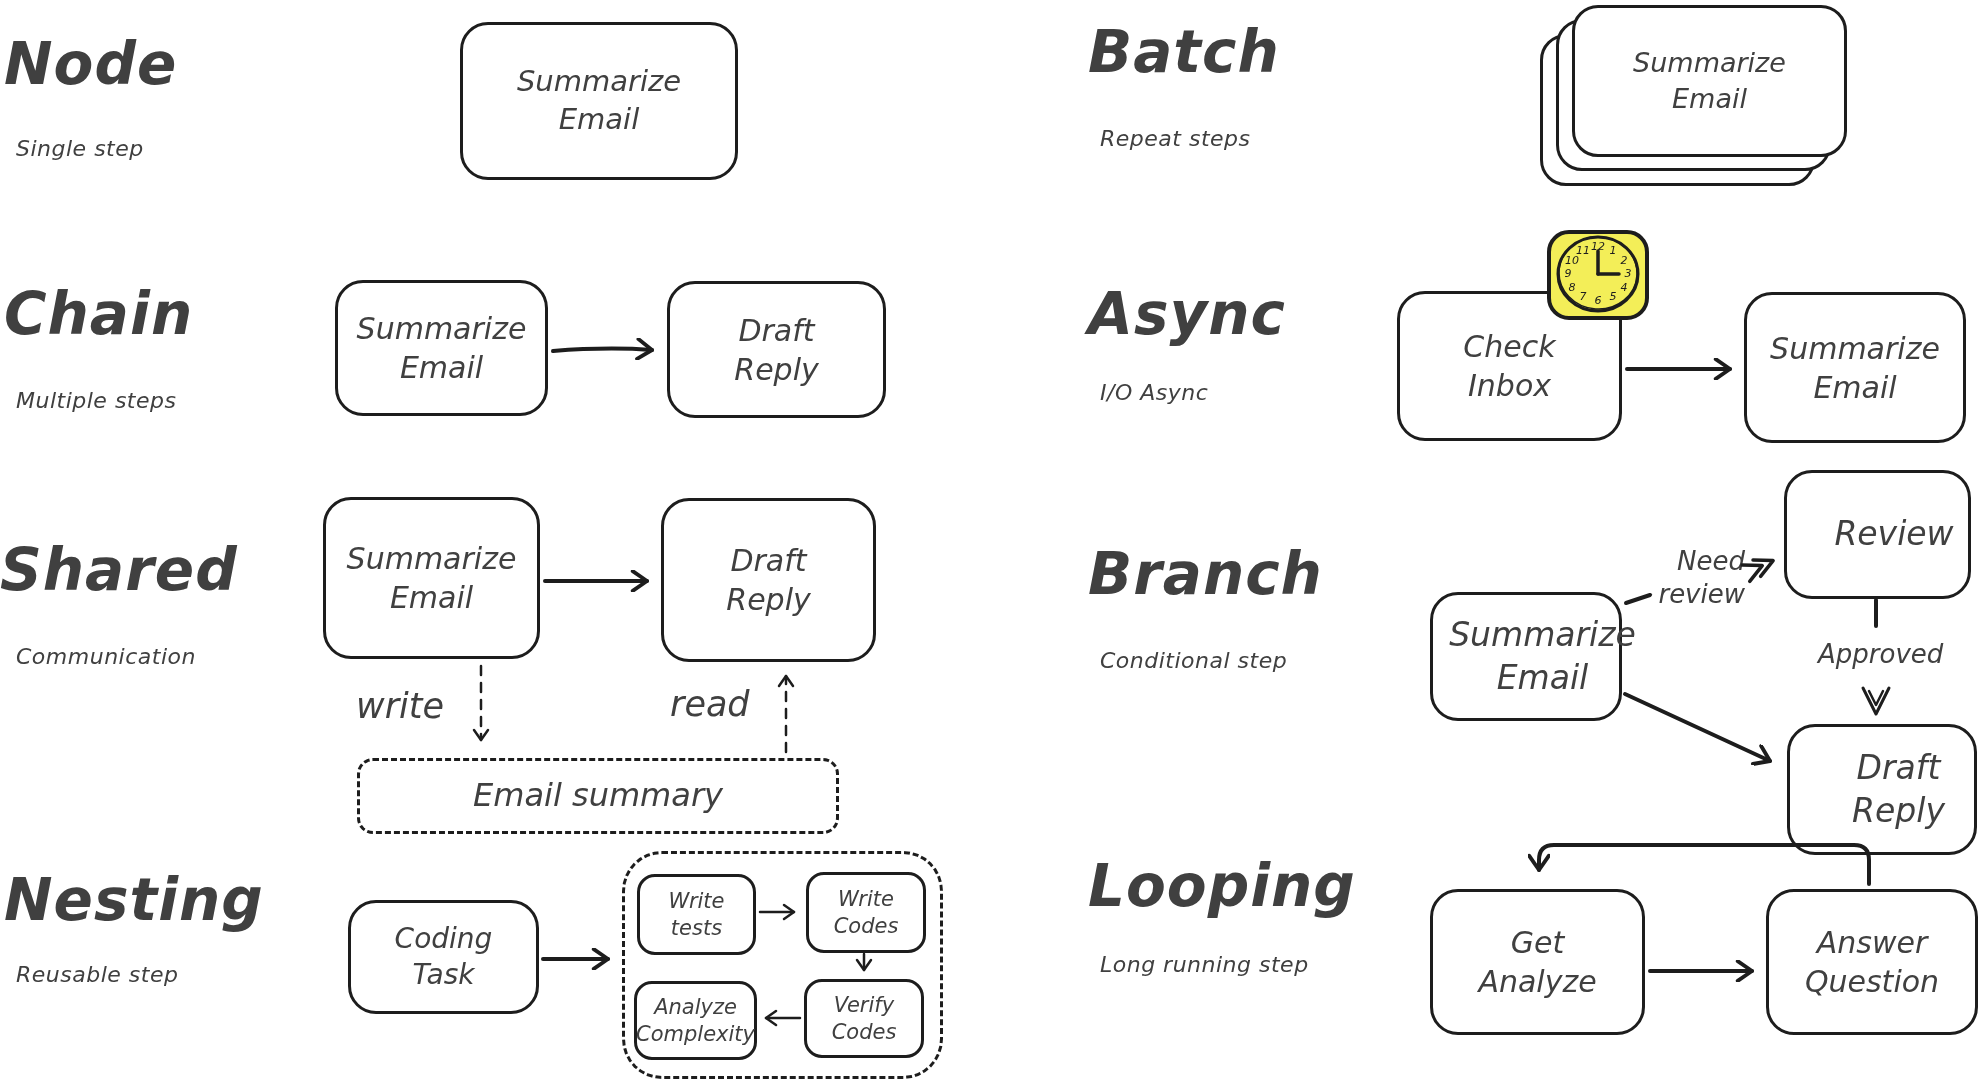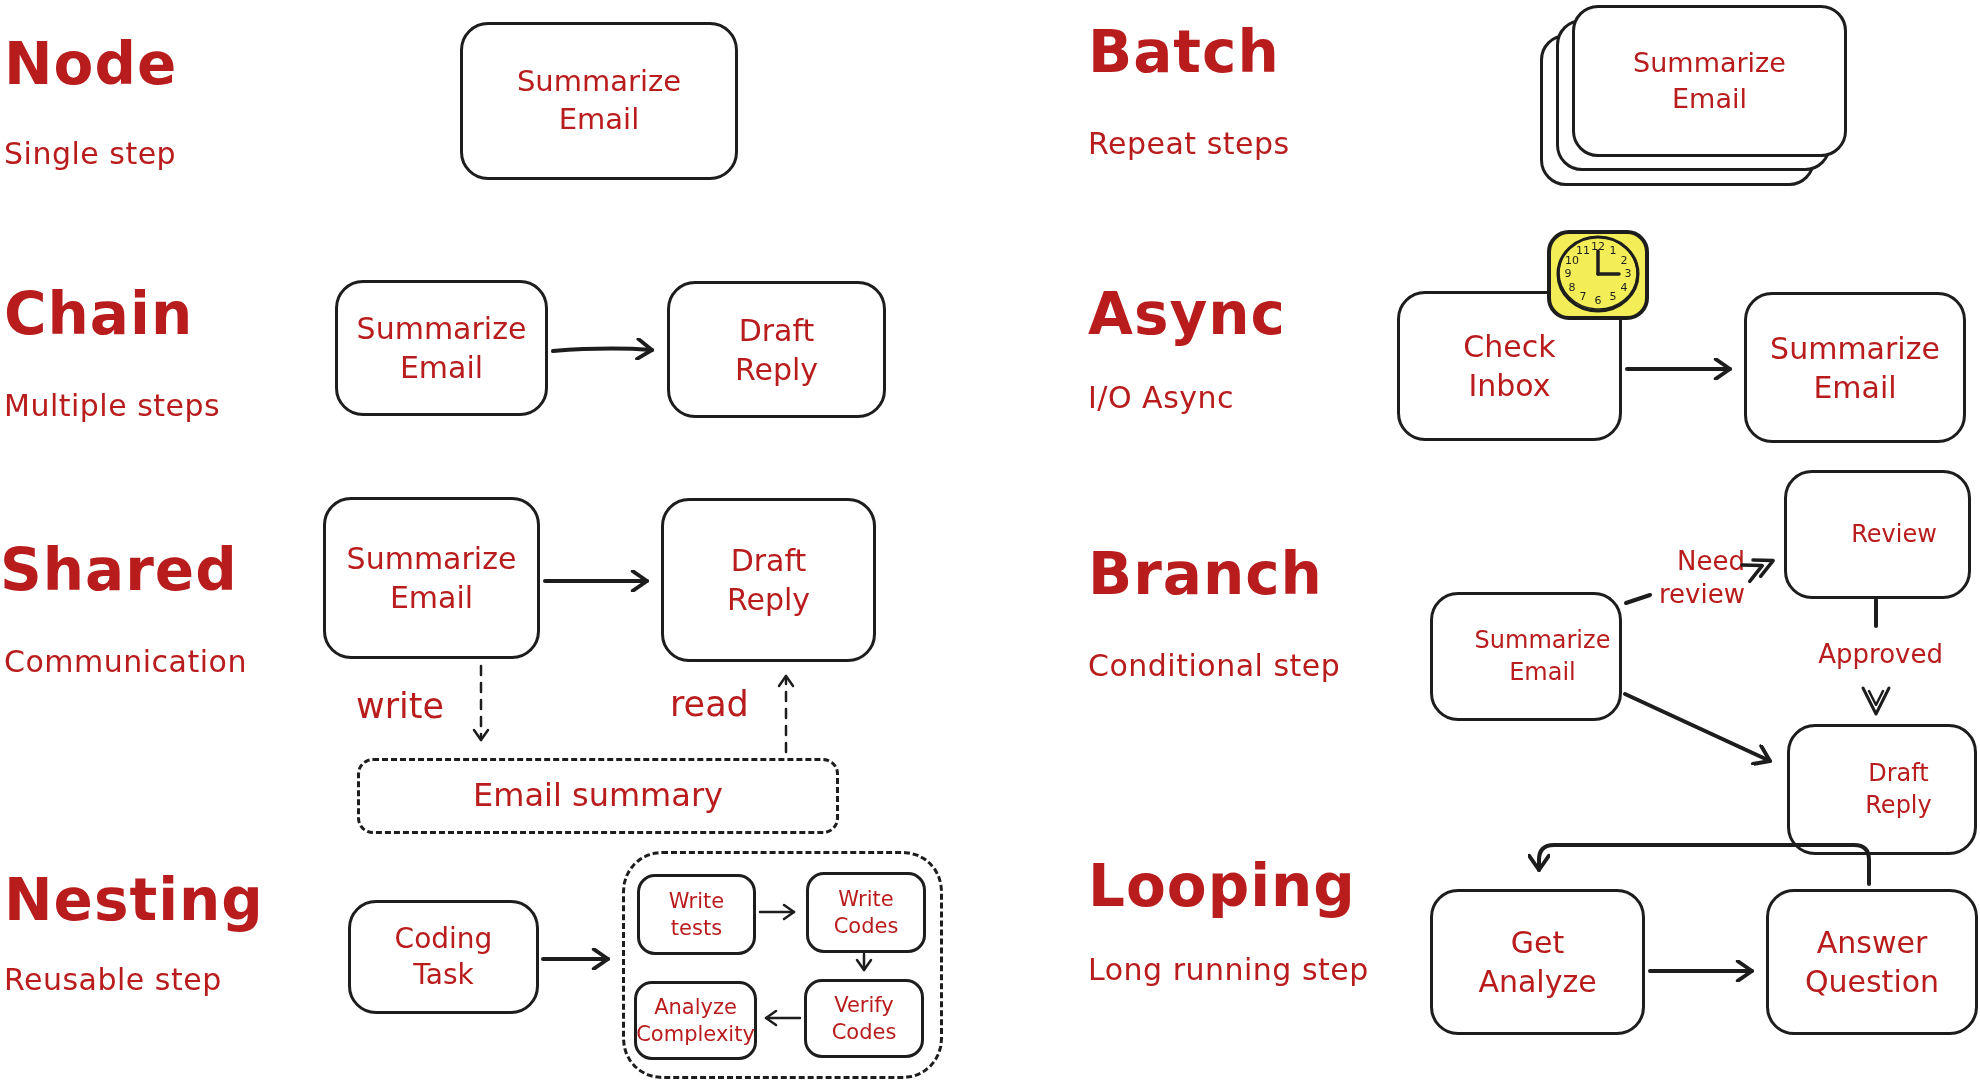--- a/index.html
+++ b/index.html
@@ -1,23 +1,23 @@
 <!DOCTYPE html>
 <html><head>
 <meta charset="utf-8">
 <style>
   html,body{margin:0;padding:0;background:#ffffff;}
   .canvas{position:relative;width:1980px;height:1089px;background:#ffffff;overflow:hidden;
-          font-family:"DejaVu Sans",sans-serif;color:#b91c1c;}
+          font-family:"DejaVu Sans",sans-serif;color:#404040;font-style:italic;}
   .h1{position:absolute;font-size:58px;font-weight:700;letter-spacing:1px;white-space:nowrap;}
-  .h2{position:absolute;font-size:30px;font-weight:400;letter-spacing:.5px;white-space:nowrap;}
+  .h2{position:absolute;font-size:22px;font-weight:400;letter-spacing:.5px;white-space:nowrap;margin-left:12px;}
   .box{position:absolute;box-sizing:border-box;background:#ffffff;border:3.5px solid #1d1d1d;
        border-radius:28px;display:flex;align-items:center;justify-content:center;
        text-align:center;font-size:29px;line-height:1.3;z-index:1;}
-  .box.f30{font-size:30px;} .box.f27{font-size:24px;padding-left:33px;} .box.f28{font-size:28px;}
+  .box.f30{font-size:30px;} .box.f27{font-size:33px;padding-left:33px;} .box.f28{font-size:28px;}
   .box.sm{border-width:3px;border-radius:18px;font-size:21px;line-height:1.25;z-index:3;}
   .box.dashed{border-style:dashed;border-radius:16px;font-size:32px;}
   .container-dashed{position:absolute;box-sizing:border-box;border:3.5px dashed #1d1d1d;
        border-radius:40px;background:transparent;z-index:1;}
   .card{position:absolute;box-sizing:border-box;width:275px;height:152px;background:#ffffff;
        border:3.5px solid #1d1d1d;border-radius:26px;display:flex;align-items:center;
        justify-content:center;text-align:center;font-size:27px;line-height:1.35;}
   .lbl{white-space:pre-line;}
   .flabel{position:absolute;font-size:35px;white-space:nowrap;z-index:2;}
   .flabel.small{font-size:26px;white-space:normal;line-height:1.25;text-align:right;}

